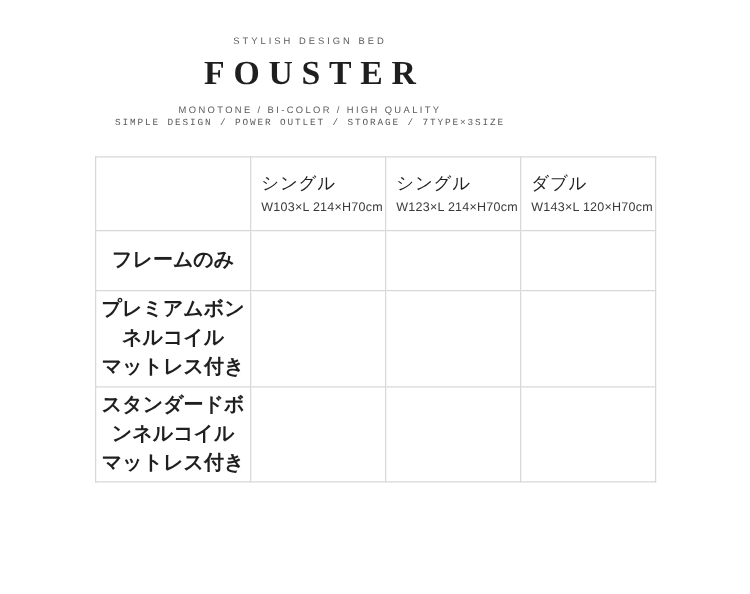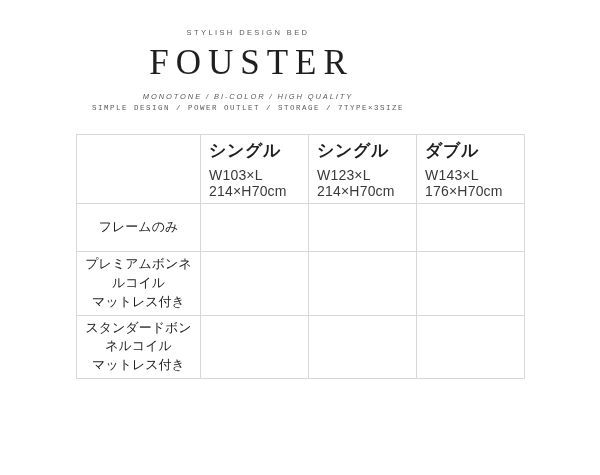--- a/index.html
+++ b/index.html
@@ -28,34 +28,33 @@
     padding-top: 28px;
   }
   .eyebrow {
     font-size: 7.5px;
     letter-spacing: 2.4px;
     color: #5a5a5a;
     margin: 0 0 6px 0;
     font-weight: normal;
   }
   .brand {
-    font-size: 35px;
+    font-size: 27px;
     letter-spacing: 7px;
     color: #1f1f1f;
     margin: 0 0 9px 0;
-    font-weight: normal;
+    font-weight: bold;
     font-family: "Liberation Serif", serif;
     padding-left: 7px;
   }
   .subline {
     font-size: 7.5px;
     letter-spacing: 1.9px;
     color: #5a5a5a;
     margin: 0 0 3px 0;
-    font-style: italic;
   }
   .subline2 {
     font-size: 7.5px;
     letter-spacing: 1.5px;
     color: #5a5a5a;
     margin: 0;
     font-family: Liberation Mono, monospace;
   }
 
   
@@ -82,41 +81,41 @@
     background: #ffffff;
   }
   thead th.size-head {
     height: 50px;
     text-align: left;
     padding: 4px 0 4px 8px;
     font-weight: normal;
   }
   .size-name {
     display: block;
-    font-size: 17px;
+    font-size: 14px;
     color: #1f1f1f;
     letter-spacing: 0.6px;
     margin-bottom: 5px;
-    font-weight: bold;
+    font-weight: normal;
   }
   .size-dim {
     display: block;
-    font-size: 14px;
+    font-size: 10px;
     color: #3a3a3a;
     letter-spacing: 0.2px;
   }
 
   tbody td.row-label {
     height: 41px;
     text-align: center;
-    font-size: 13px;
+    font-size: 16px;
     line-height: 1.45;
     color: #1f1f1f;
     padding: 3px 2px;
-    font-weight: normal;
+    font-weight: bold;
   }
   tbody td.cell {
     background: #ffffff;
   }
   .lbl-line { display: block; }
 </style>
 </head>
 <body>
 
 <div class="page">
@@ -142,21 +141,21 @@
           <th class="size-head">
             <span class="size-name">シングル</span>
             <span class="size-dim">W103×L 214×H70cm</span>
           </th>
           <th class="size-head">
             <span class="size-name">シングル</span>
             <span class="size-dim">W123×L 214×H70cm</span>
           </th>
           <th class="size-head">
             <span class="size-name">ダブル</span>
-            <span class="size-dim">W143×L 176×H70cm</span>
+            <span class="size-dim">W143×L 120×H70cm</span>
           </th>
         </tr>
       </thead>
       <tbody>
         <tr>
           <td class="row-label">
             <span class="lbl-line">フレームのみ</span>
             <span class="lbl-line"></span>
           </td>
           <td class="cell"></td>

